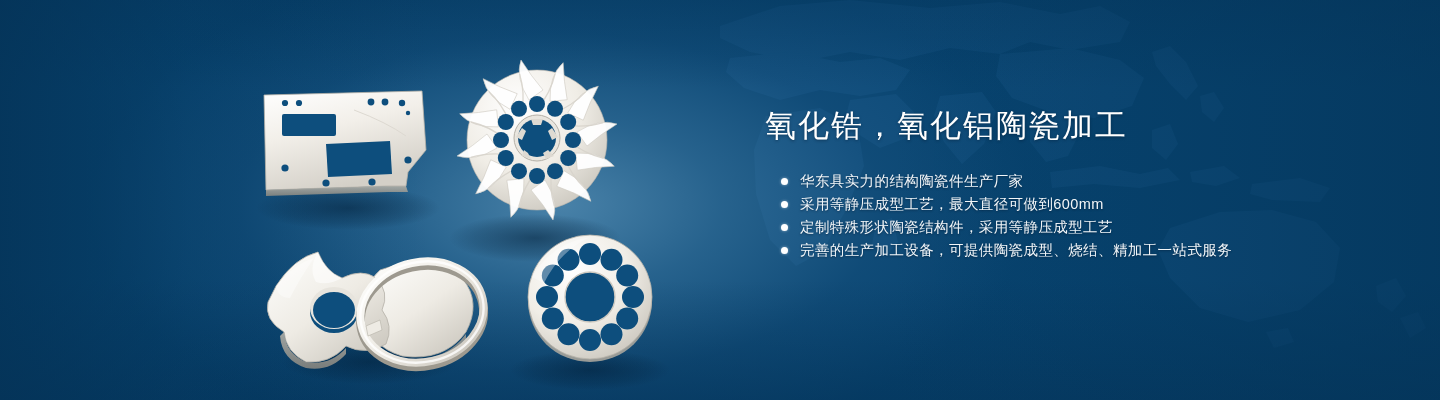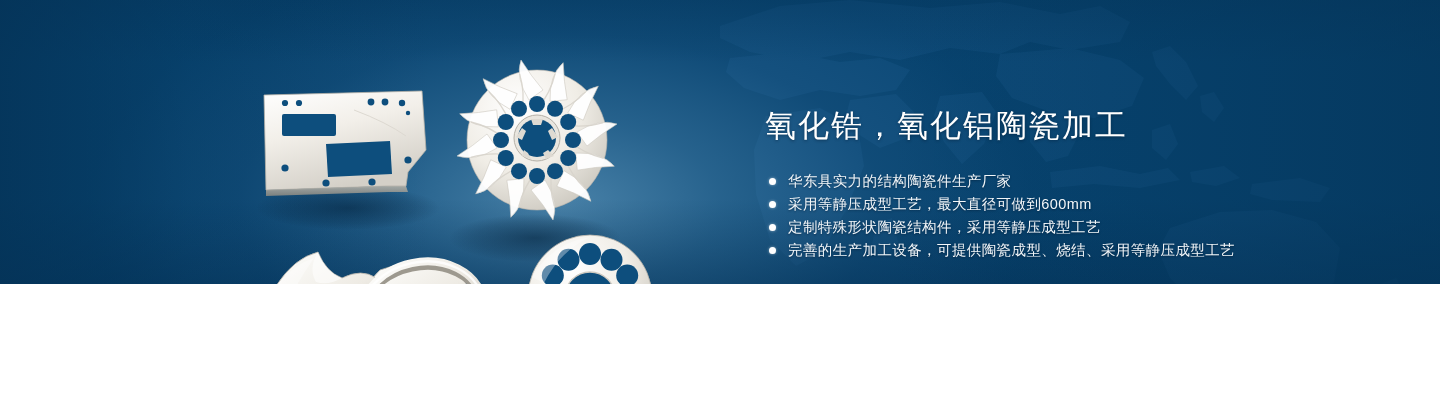--- a/index.html
+++ b/index.html
@@ -7,21 +7,21 @@
     padding: 0;
     background: #ffffff;
   }
   body {
     font-family: "Liberation Sans", "DejaVu Sans", sans-serif;
   }
 
   #banner {
     position: relative;
     width: 1440px;
-    height: 284px;
+    height: 400px;
     overflow: hidden;
     background: #07436f;
   }
 
   
   .bg-base {
     position: absolute;
     inset: 0;
     background: #07436f;
   }
@@ -74,21 +74,21 @@
     line-height: 1.15;
     color: #ffffff;
     letter-spacing: 2px;
     font-weight: 400;
     text-shadow: 0 1px 3px rgba(0,20,40,0.45);
     margin: 0 0 26px 0;
     white-space: nowrap;
   }
   .bullets {
     list-style: none;
-    margin: 0;
+    margin: 12px;
     padding: 0;
   }
   .bullets li {
     position: relative;
     padding-left: 23px;
     font-size: 14.5px;
     line-height: 23px;
     color: #f2f6f9;
     letter-spacing: 0.4px;
     white-space: nowrap;
@@ -410,18 +410,18 @@
       <li>
         <span class="dot"></span>
         <span>采用等静压成型工艺，最大直径可做到600mm</span>
       </li>
       <li>
         <span class="dot"></span>
         <span>定制特殊形状陶瓷结构件，采用等静压成型工艺</span>
       </li>
       <li>
         <span class="dot"></span>
-        <span>完善的生产加工设备，可提供陶瓷成型、烧结、采用等静压成型工艺</span>
+        <span>完善的生产加工设备，可提供陶瓷成型、烧结、精加工一站式服务</span>
       </li>
     </ul>
   </div>
 
 </div>
 
 </body></html>

